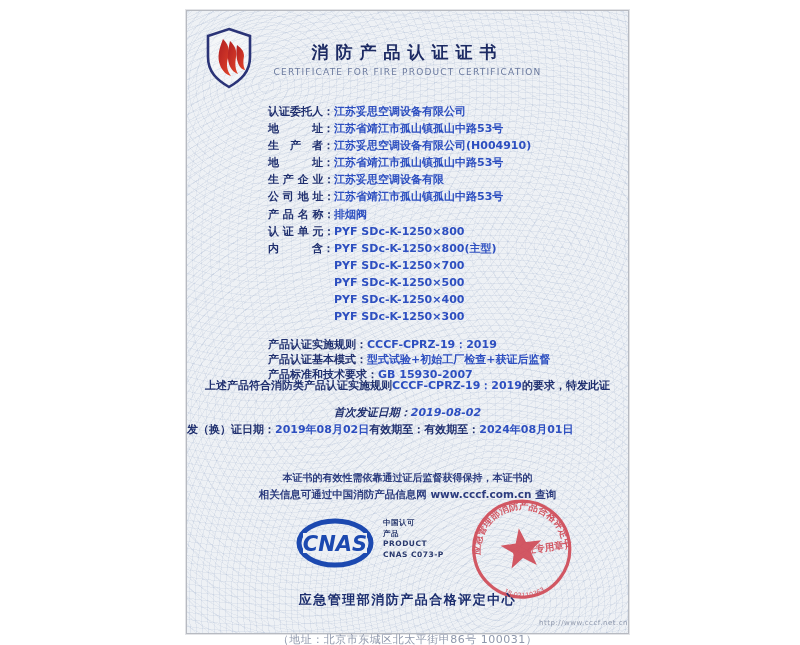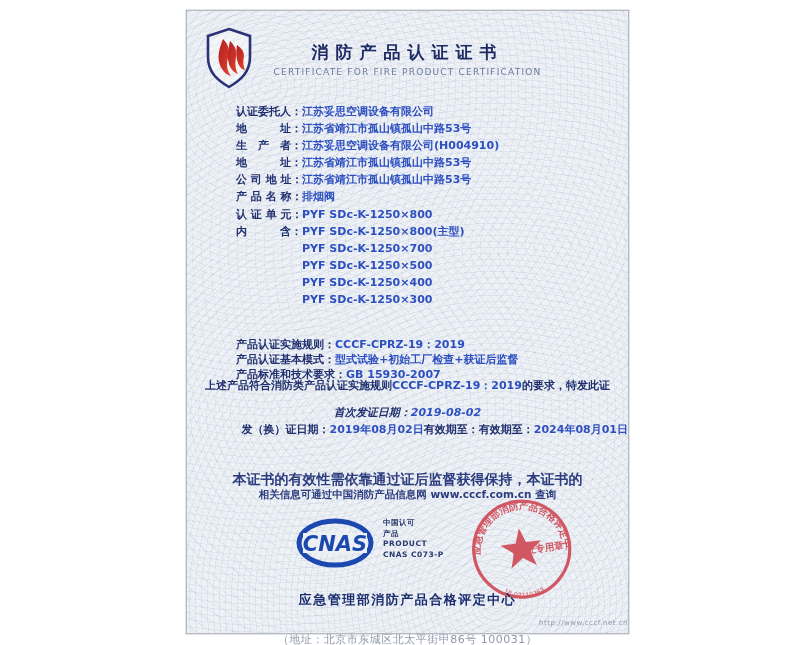--- a/index.html
+++ b/index.html
@@ -19,31 +19,31 @@
   .abs{position:absolute;}
   .title{
     top:30px;left:0;width:100%;text-align:center;
     font-size:17px;font-weight:bold;color:#1c2a63;letter-spacing:7px;
   }
   .subtitle{
     top:56px;left:0;width:100%;text-align:center;
     font-size:9px;color:#6b7a9e;letter-spacing:1.2px;
   }
   .rows{top:92px;left:49px;width:380px;font-size:11px;font-weight:bold;line-height:17.1px;}
-  .row{white-space:nowrap;}
+  .row{white-space:nowrap;margin-left:32px;}
   .lbl{display:inline-block;width:66px;color:#20306f;}
   .val{color:#2d4fc0;}
   .spec{top:326px;left:49px;width:380px;font-size:11px;font-weight:bold;line-height:15.2px;}
   .spec .lbl2{color:#20306f;}
   .statement{top:367px;left:0;width:100%;text-align:center;font-size:11px;font-weight:bold;color:#20306f;white-space:nowrap;}
   .statement .code{color:#2d4fc0;}
   .first-issue{top:394px;left:0;width:100%;text-align:center;font-size:11px;font-weight:bold;font-style:italic;}
-  .issue-line{top:411px;left:0;width:100%;text-align:right;font-size:11px;font-weight:bold;}
+  .issue-line{top:411px;left:0;width:100%;text-align:left;font-size:11px;font-weight:bold;}
   .navy{color:#20306f;} .blue{color:#2d4fc0;}
-  .notice1{top:460px;left:0;width:100%;text-align:center;font-size:14px;font-weight:bold;color:#2c3c7e;}
+  .notice1{top:460px;left:0;width:100%;text-align:center;font-size:10px;font-weight:bold;color:#2c3c7e;}
   .notice2{top:477px;left:0;width:100%;text-align:center;font-size:10.5px;font-weight:bold;color:#2c3c7e;}
   .cnas-logo{left:108px;top:506px;}
   .cnas-text{left:196px;top:507px;font-size:7.5px;line-height:10.5px;color:#2a3a6e;font-weight:bold;letter-spacing:0.5px;}
   .stamp{left:258px;top:472px;opacity:0.88;transform:rotate(-8deg);}
   .footer-org{top:580px;left:0;width:100%;text-align:center;font-size:13px;font-weight:bold;color:#1b2d6e;letter-spacing:1.5px;}
   .footer-addr{top:621px;left:0;width:100%;text-align:center;font-size:11px;color:#8e97ab;letter-spacing:0.5px;}
   .footer-url{top:608px;left:0;width:100%;text-align:right;font-size:7px;color:#8e97ab;letter-spacing:0.5px;}
   .shield{left:16px;top:16px;}
 </style>
 </head>
@@ -66,20 +66,21 @@
     </svg>
 
     <div class="abs title">消防产品认证证书</div>
     <div class="abs subtitle">CERTIFICATE FOR FIRE PRODUCT CERTIFICATION</div>
 
     <div class="abs rows">
       <div class="row"><span class="lbl">认证委托人：</span><span class="val">江苏妥思空调设备有限公司</span></div>
       <div class="row"><span class="lbl">地　　　址：</span><span class="val">江苏省靖江市孤山镇孤山中路53号</span></div>
       <div class="row"><span class="lbl">生　产　者：</span><span class="val">江苏妥思空调设备有限公司(H004910)</span></div>
       <div class="row"><span class="lbl">地　　　址：</span><span class="val">江苏省靖江市孤山镇孤山中路53号</span></div>
+      <div class="row"><span class="lbl">生 产 企 业：</span><span class="val">江苏妥思空调设备有限</span></div>
       <div class="row"><span class="lbl">公 司 地 址：</span><span class="val">江苏省靖江市孤山镇孤山中路53号</span></div>
       <div class="row"><span class="lbl">产 品 名 称：</span><span class="val">排烟阀</span></div>
       <div class="row"><span class="lbl">认 证 单 元：</span><span class="val">PYF SDc-K-1250×800</span></div>
       <div class="row"><span class="lbl">内　　　含：</span><span class="val">PYF SDc-K-1250×800(主型)</span></div>
       <div class="row"><span class="lbl"></span><span class="val">PYF SDc-K-1250×700</span></div>
       <div class="row"><span class="lbl"></span><span class="val">PYF SDc-K-1250×500</span></div>
       <div class="row"><span class="lbl"></span><span class="val">PYF SDc-K-1250×400</span></div>
       <div class="row"><span class="lbl"></span><span class="val">PYF SDc-K-1250×300</span></div>
     </div>
 

